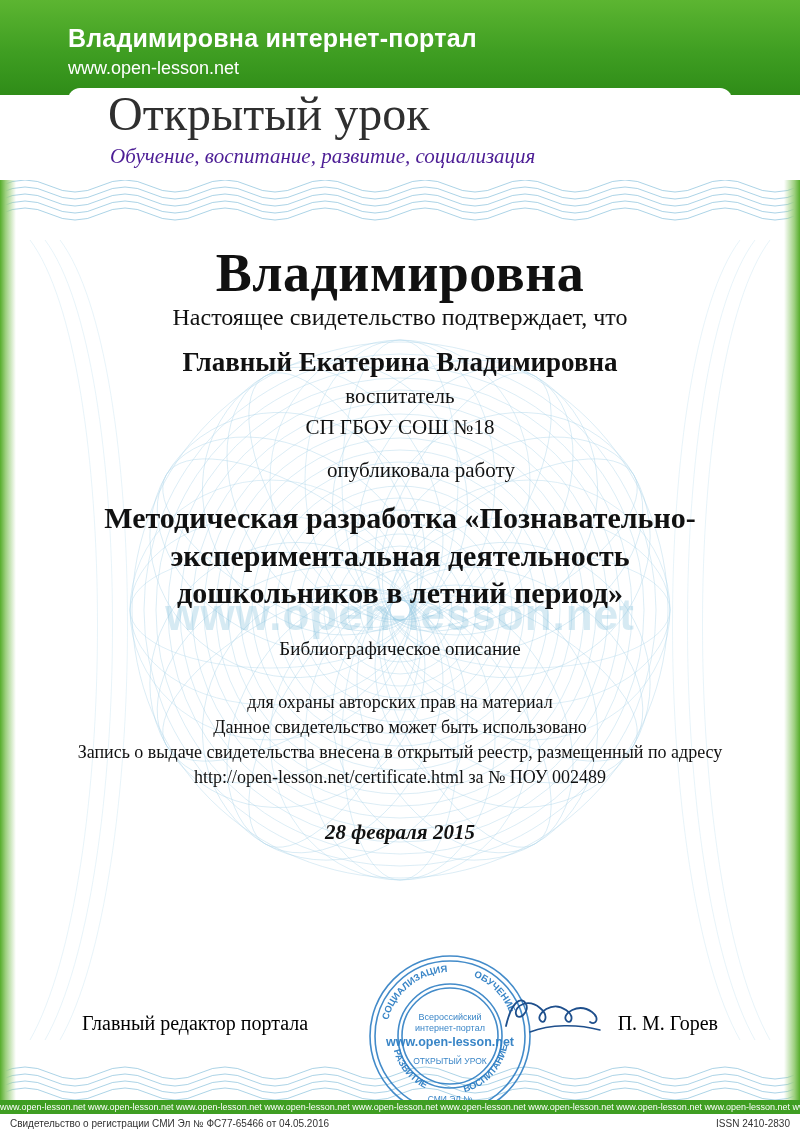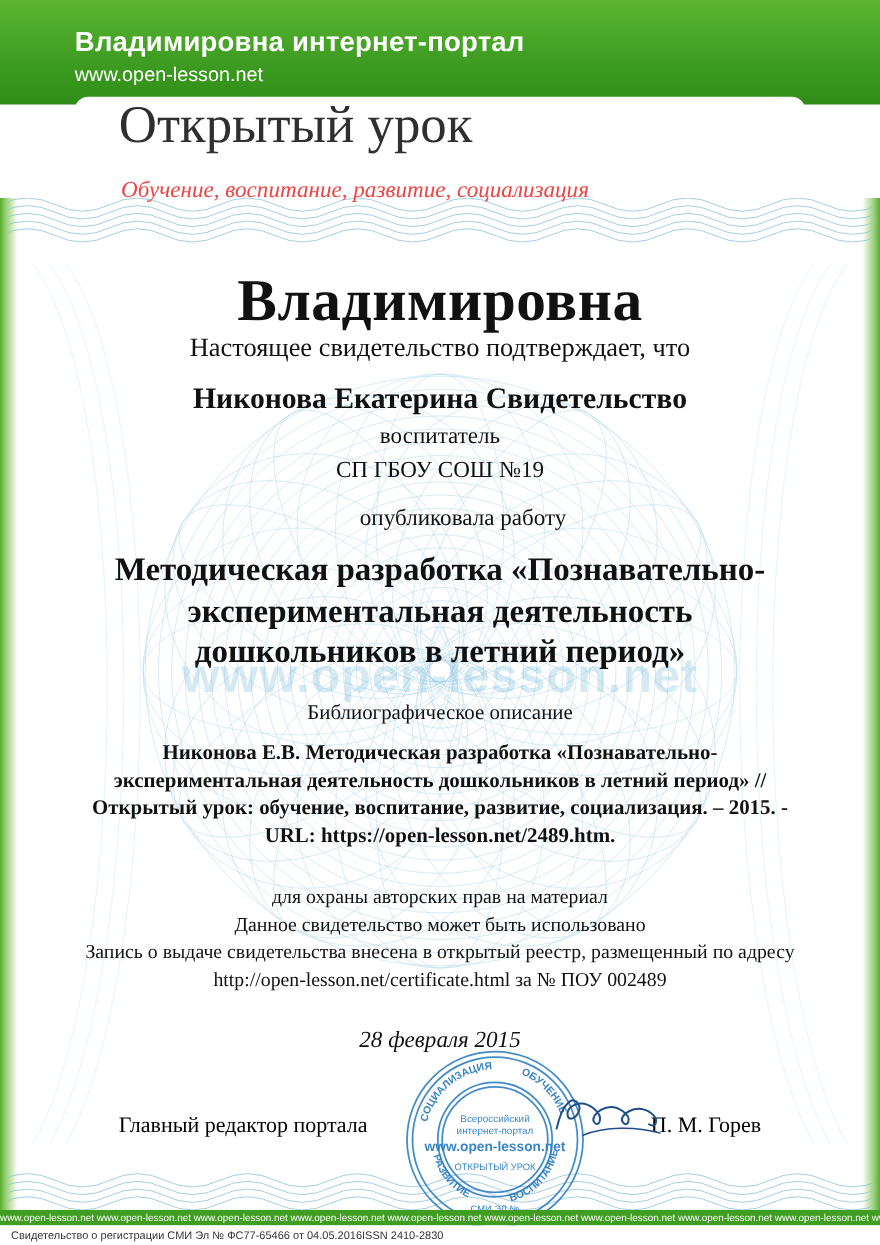--- a/index.html
+++ b/index.html
@@ -55,25 +55,25 @@
   .logo-plate .logo-main {
     position: absolute;
     left: 40px; top: -2px;
     font-family: "Liberation Serif", serif;
     font-size: 48px;
     color: #2f2f2f;
     white-space: nowrap;
   }
   .logo-plate .logo-sub {
     position: absolute;
-    left: 42px; top: 72px;
+    left: 42px; top: 56px;
     font-family: "Liberation Serif", serif;
     font-style: italic;
     font-size: 21px;
-    color: #ef4444;
+    color: #4c1d95;
     white-space: nowrap;
   }
 
   
   .guilloche {
     position: absolute;
     left: 0; top: 180px;
     width: 800px; height: 925px;
     background: #ffffff;
     overflow: hidden;
@@ -145,32 +145,33 @@
   .usage {
     margin: 30px auto 0;
     width: 720px;
     font-size: 18px;
     line-height: 1.4;
   }
   .date {
     margin-top: 30px;
     font-size: 21px;
     font-style: italic;
+    font-weight: bold;
   }
 
   
   .sign-row {
     position: absolute;
     left: 0; top: 1012px;
     width: 800px;
     z-index: 6;
     display: flex;
     align-items: center;
     justify-content: space-between;
-    padding: 0 108px;
+    padding: 0 82px;
     font-size: 20px;
   }
   .sign-row .sig-left, .sign-row .sig-right { white-space: nowrap; }
 
   
   .stamp {
     position: absolute;
     left: 366px; top: 952px;
     width: 168px; height: 168px;
     z-index: 6;
@@ -212,21 +213,21 @@
     z-index: 8;
   }
   .footer {
     position: absolute;
     left: 0; top: 1114px;
     width: 800px; height: 18px;
     background: #ffffff;
     z-index: 8;
     display: flex;
     align-items: center;
-    justify-content: flex-start;
+    justify-content: space-between;
     padding: 0 10px;
     font-family: "Liberation Sans", sans-serif;
     font-size: 10px;
     color: #333;
   }
 </style>
 </head>
 <body>
 
 <div id="page">
@@ -323,27 +324,26 @@
   </div>
 
   <div class="edge left"></div>
   <div class="edge right"></div>
 
   <div class="watermark">www.open-lesson.net</div>
 
   <div class="content">
     <div class="cert-title">Владимировна</div>
     <div class="line-intro">Настоящее свидетельство подтверждает, что</div>
-    <div class="name">Никонова Екатерина Свидетельство</div>
+    <div class="name">Главный Екатерина Владимировна</div>
     <div class="role">воспитатель</div>
-    <div class="org">СП ГБОУ СОШ №19</div>
+    <div class="org">СП ГБОУ СОШ №18</div>
     <div class="published">опубликовала работу</div>
     <div class="work-title">Методическая разработка «Познавательно-экспериментальная  деятельность дошкольников в летний период»</div>
     <div class="biblio-label">Библиографическое описание</div>
-    <div class="biblio-text">Никонова Е.В. Методическая разработка «Познавательно-экспериментальная  деятельность дошкольников в летний период» // Открытый урок: обучение, воспитание, развитие, социализация. – 2015. - URL: https://open-lesson.net/2489.htm.</div>
     <div class="usage">
       <div>для охраны авторских прав на материал</div>
       <div>Данное свидетельство может быть использовано</div>
       <div>Запись о выдаче свидетельства внесена в открытый реестр, размещенный по адресу</div>
       <div>http://open-lesson.net/certificate.html за № ПОУ 002489</div>
     </div>
     <div class="date">28 февраля 2015</div>
   </div>
 
   <div class="stamp">

